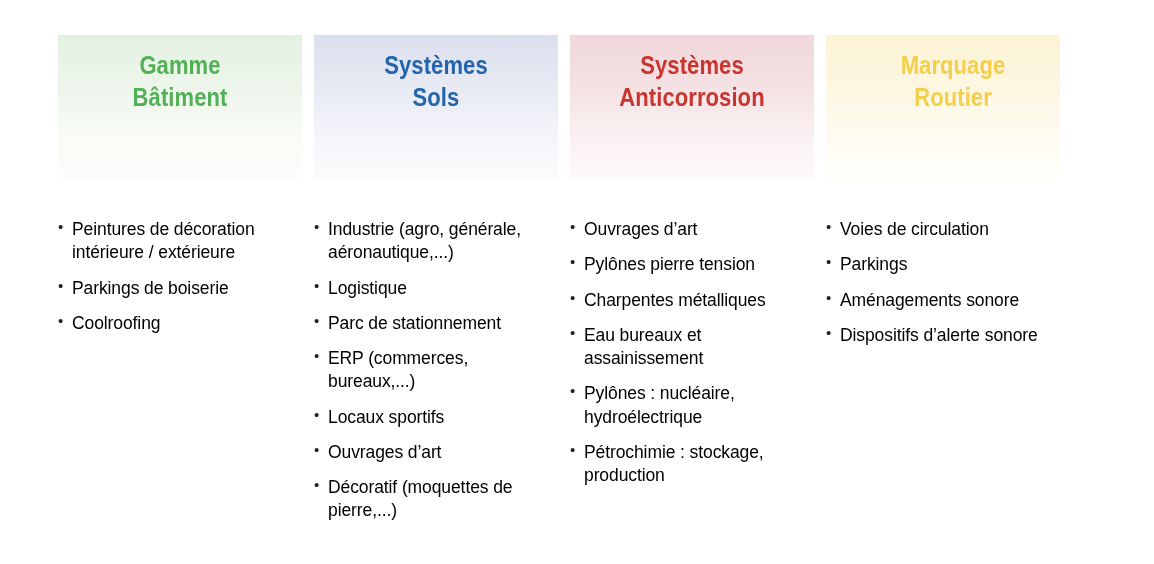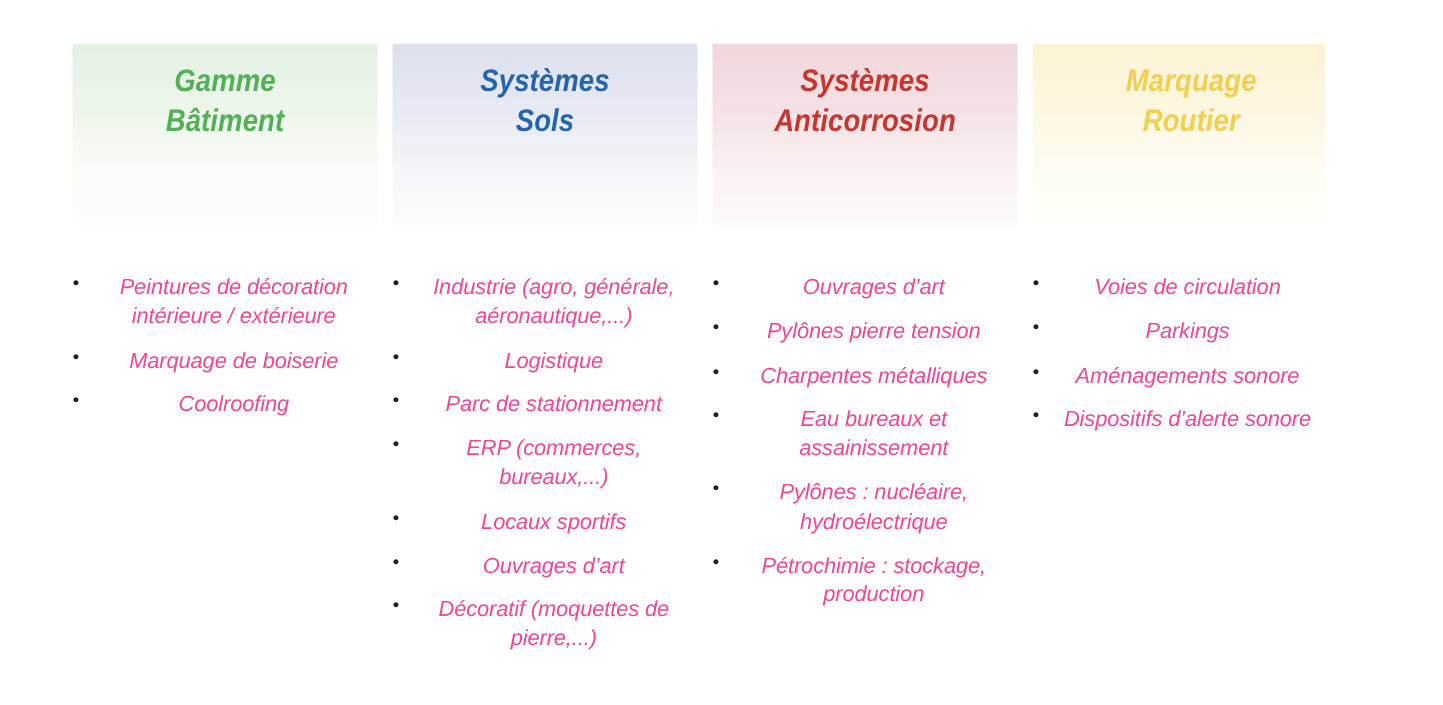--- a/index.html
+++ b/index.html
@@ -12,21 +12,20 @@
     background: #ffffff;
     font-family: "Liberation Sans", sans-serif;
     overflow: hidden;
   }
 
   #board {
     position: relative;
     width: 1154px;
     height: 480px;
     box-sizing: border-box;
-    font-style: italic;
   }
 
   .columns {
     position: absolute;
     left: 58px;
     top: 35px;
     width: 1002px;
     display: flex;
     flex-direction: row;
     gap: 12px;
@@ -77,23 +76,22 @@
     padding: 38px 0 0 0;
     list-style: none;
   }
 
   .bullet {
     position: relative;
     padding-left: 14px;
     margin-bottom: 12px;
     font-size: 17.5px;
     line-height: 1.33;
-    color: #ec4899;
+    color: #000000;
     letter-spacing: -0.1px;
-    text-align: center;
   }
 
   .bullet::before {
     content: "\2022";
     position: absolute;
     left: 0;
     top: -1px;
     font-size: 15px;
     color: #231f20;
   }
@@ -104,21 +102,21 @@
 <div id="board">
   <div class="columns">
 
     <div class="column">
       <div class="panel panel-green">
         <div class="panel-title title-green">Gamme
 Bâtiment</div>
       </div>
       <ul class="bullets">
         <li class="bullet">Peintures de décoration intérieure / extérieure</li>
-        <li class="bullet">Marquage de boiserie</li>
+        <li class="bullet">Parkings de boiserie</li>
         <li class="bullet">Coolroofing</li>
       </ul>
     </div>
 
     <div class="column">
       <div class="panel panel-blue">
         <div class="panel-title title-blue">Systèmes
 Sols</div>
       </div>
       <ul class="bullets">

